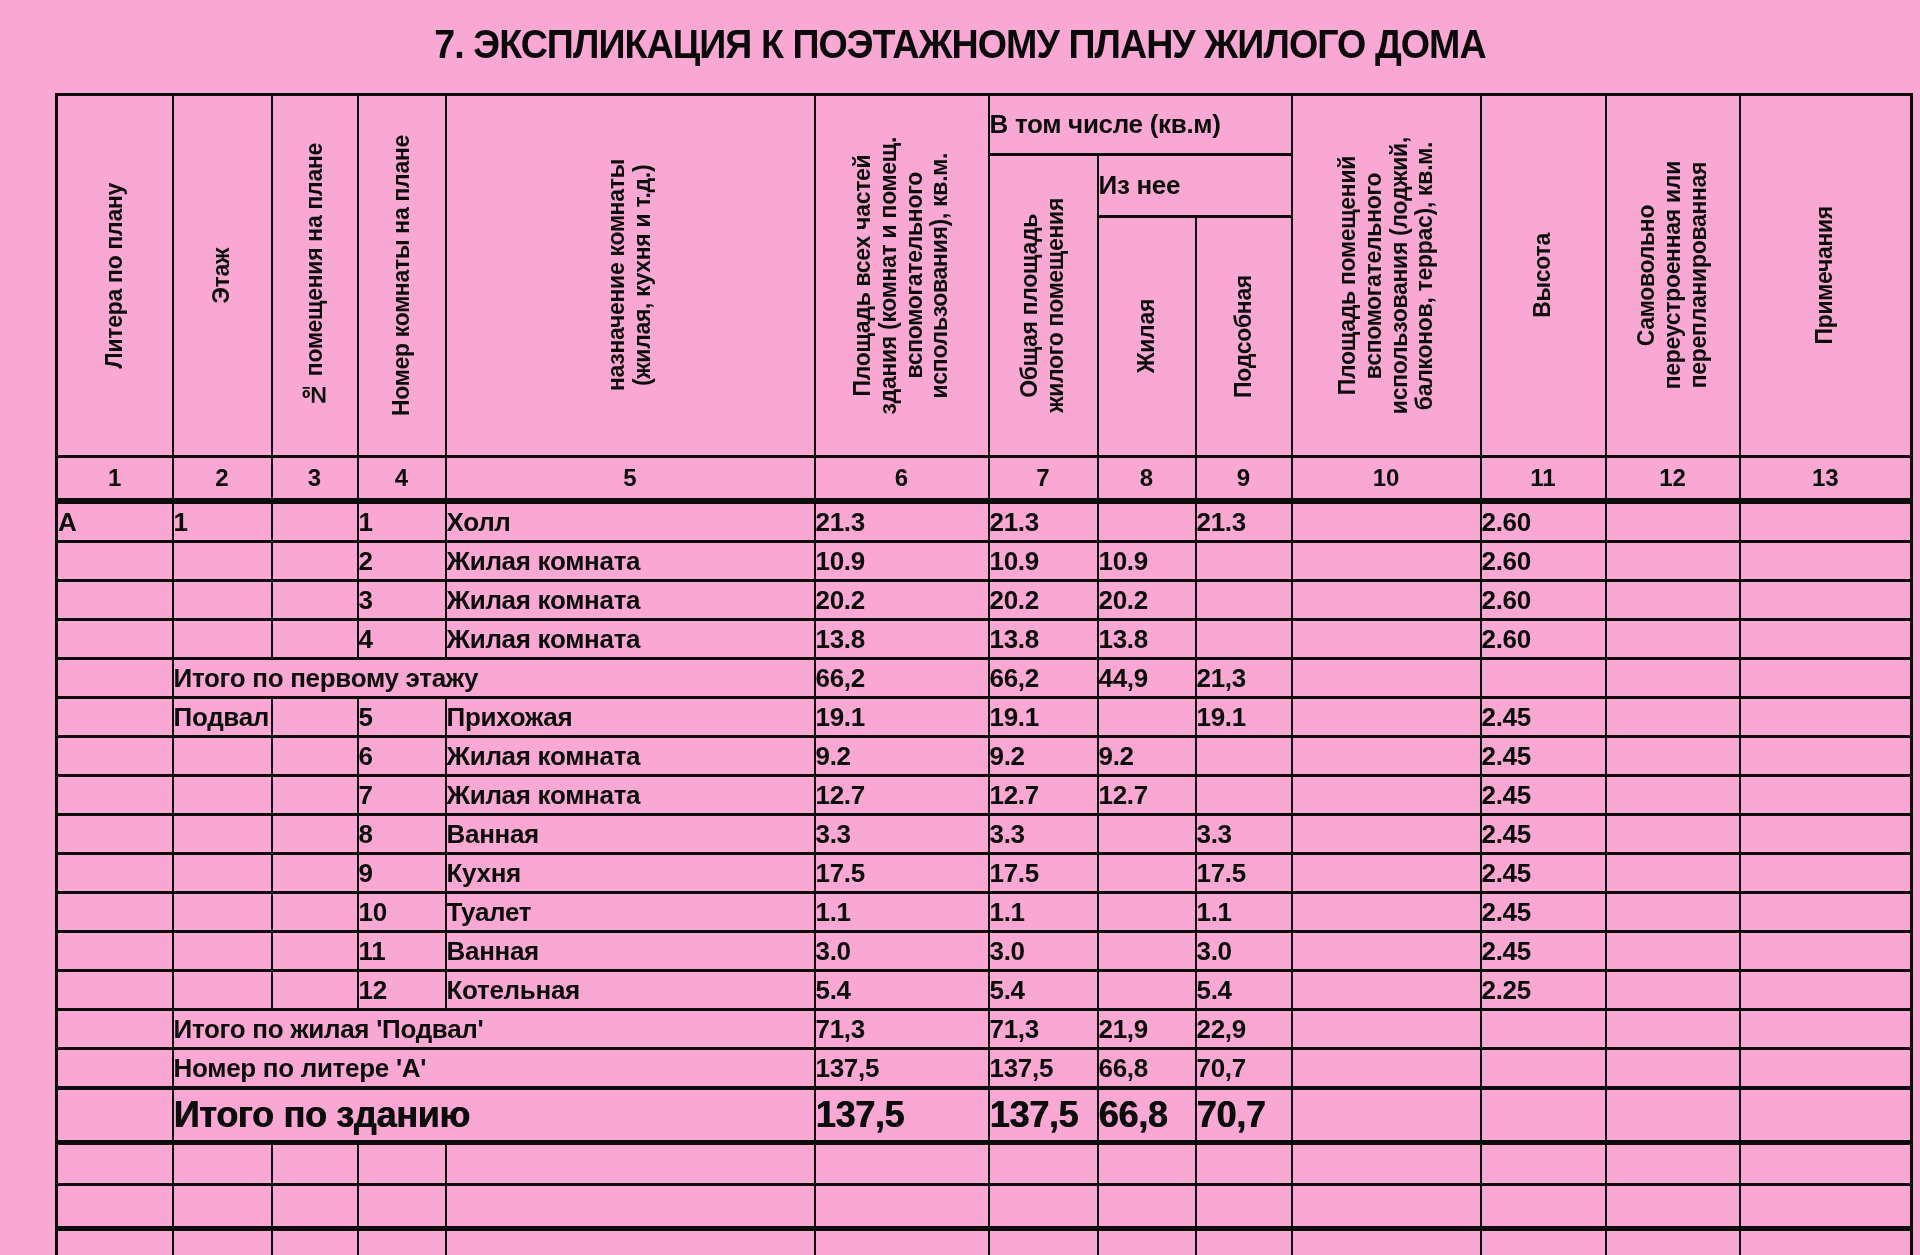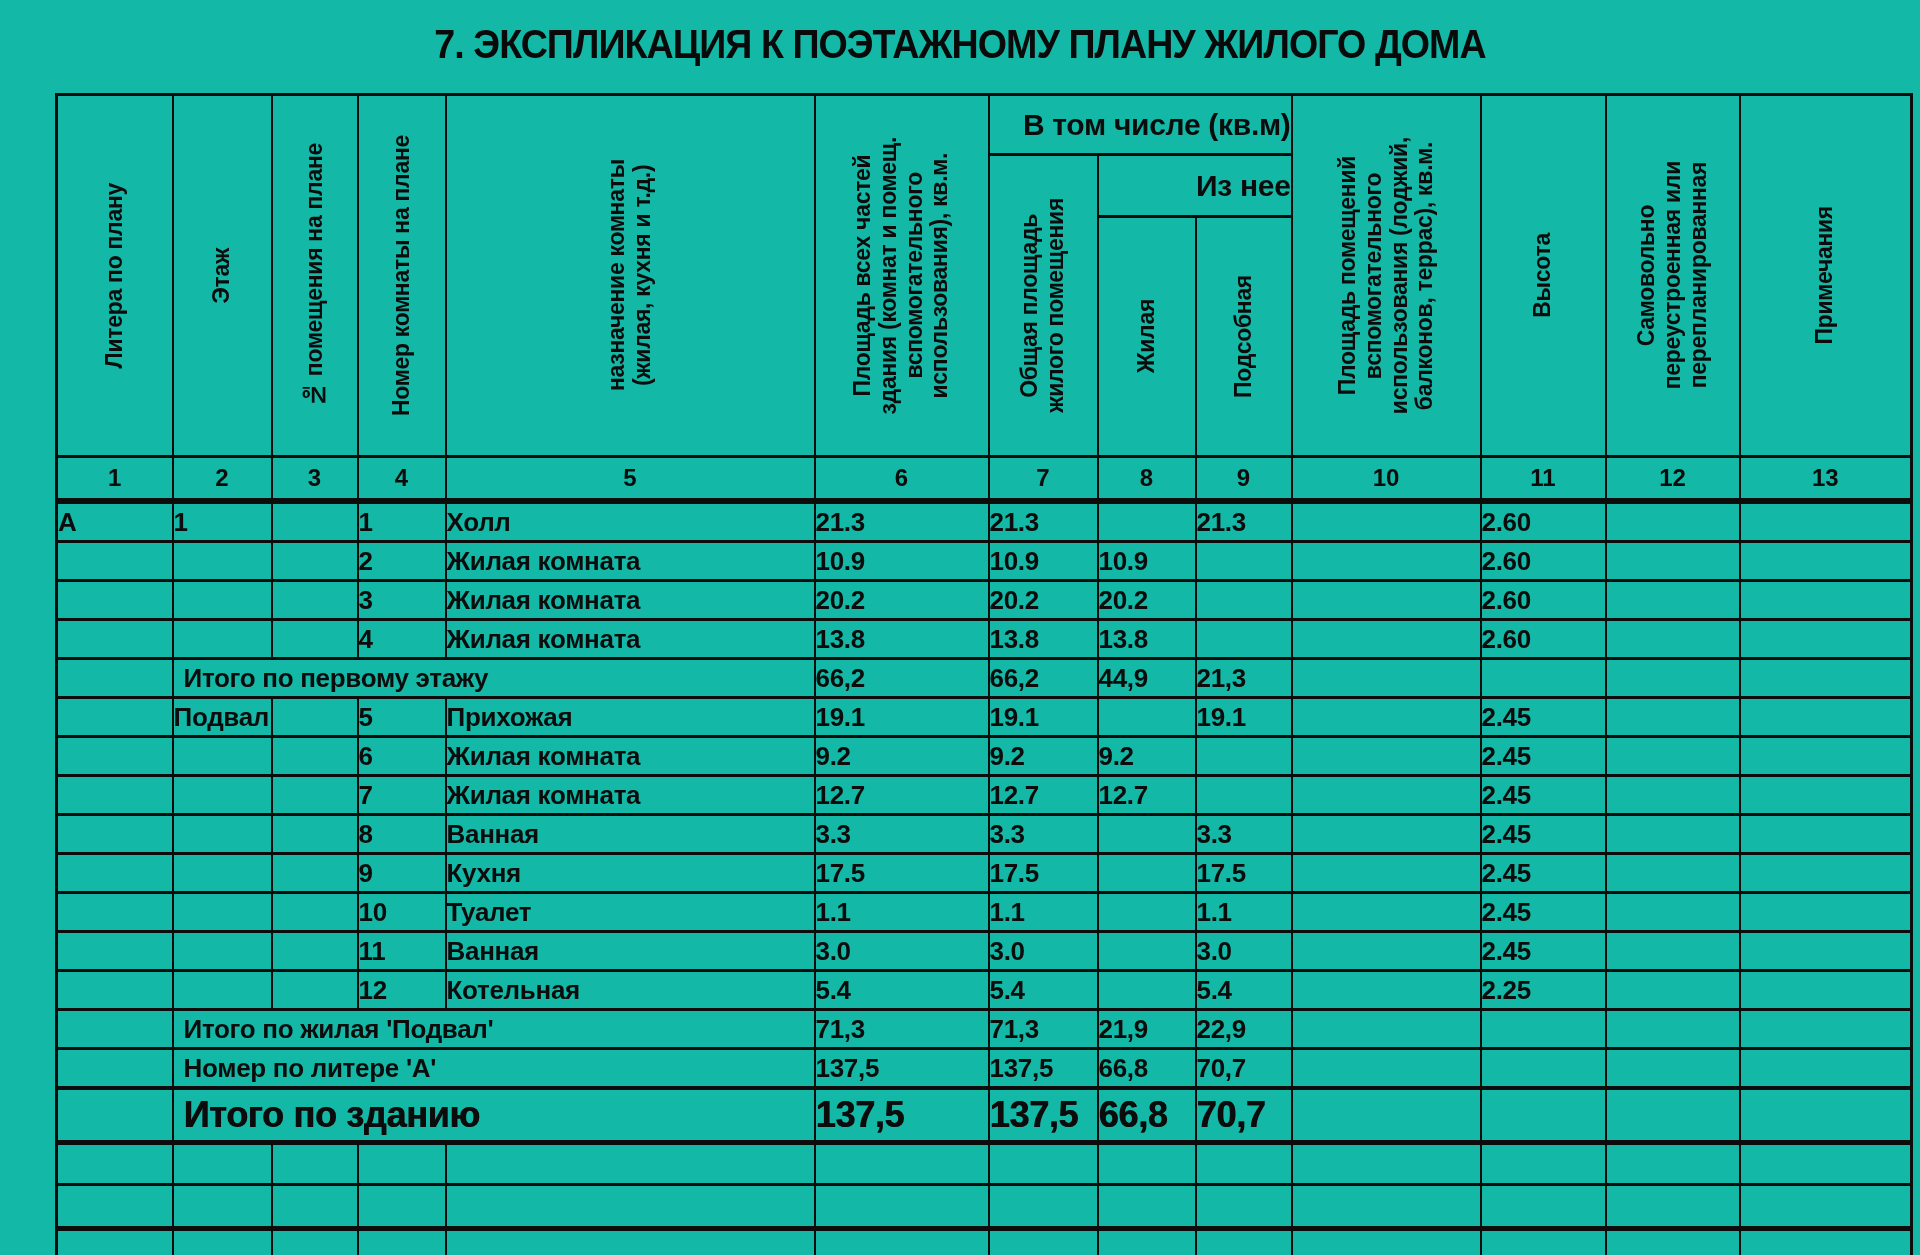--- a/index.html
+++ b/index.html
@@ -1,19 +1,19 @@
 <!DOCTYPE html>
 <html lang="ru"><head>
 <meta charset="utf-8">
 <style>
   html,body{margin:0;padding:0;background:#e8e8e6;}
   .page{
     position:relative;
     width:1920px;height:1255px;
-    background:#14b8a6;
+    background:#f9a8d4;
     overflow:hidden;
     font-family:"Liberation Sans","DejaVu Sans",sans-serif;
     color:#0d0d0d;
   }
   .title{
     margin:22px 0 0 0;
     text-align:center;
     font-size:40px;
     font-weight:bold;
     letter-spacing:-1px;
@@ -40,42 +40,42 @@
   th.rot{vertical-align:middle;text-align:center;font-weight:bold;}
   th.rot .v{
     writing-mode:vertical-rl;
     transform:rotate(180deg);
     margin:0 auto;
     font-size:23px;
     line-height:1.12;
     white-space:pre-line;
     letter-spacing:-0.3px;
   }
-  th.hband{font-size:30px;font-weight:bold;text-align:right;vertical-align:middle;letter-spacing:-0.3px;}
+  th.hband{font-size:26px;font-weight:bold;text-align:left;vertical-align:middle;letter-spacing:-0.3px;}
   tr.h1{height:60px;}
   tr.h2{height:62px;}
   tr.h3{height:240px;}
   tr.num-row th{
     height:40px;
     font-size:24px;font-weight:bold;text-align:center;vertical-align:middle;
     border-bottom-width:6px;
   }
   
   tbody td{
     height:36px;
     font-size:26px;
     font-weight:bold;
     text-align:left;
     vertical-align:middle;
     padding:0 4px 0 7px;
     white-space:nowrap;
     letter-spacing:-0.3px;
     line-height:1;
   }
-  tbody td.lbl{padding-left:10px;}
+  tbody td.lbl{}
   tr.grand td{
     height:50px;
     font-size:36px;
     text-shadow:0.7px 0 0 currentColor;
     border-top-width:4px;
     border-bottom-width:5px;
   }
   tr.empty-a td{height:38px;}
   tr.empty-b td{height:40px;}
   tr.partial td{height:60px;border-top-width:5px;}

